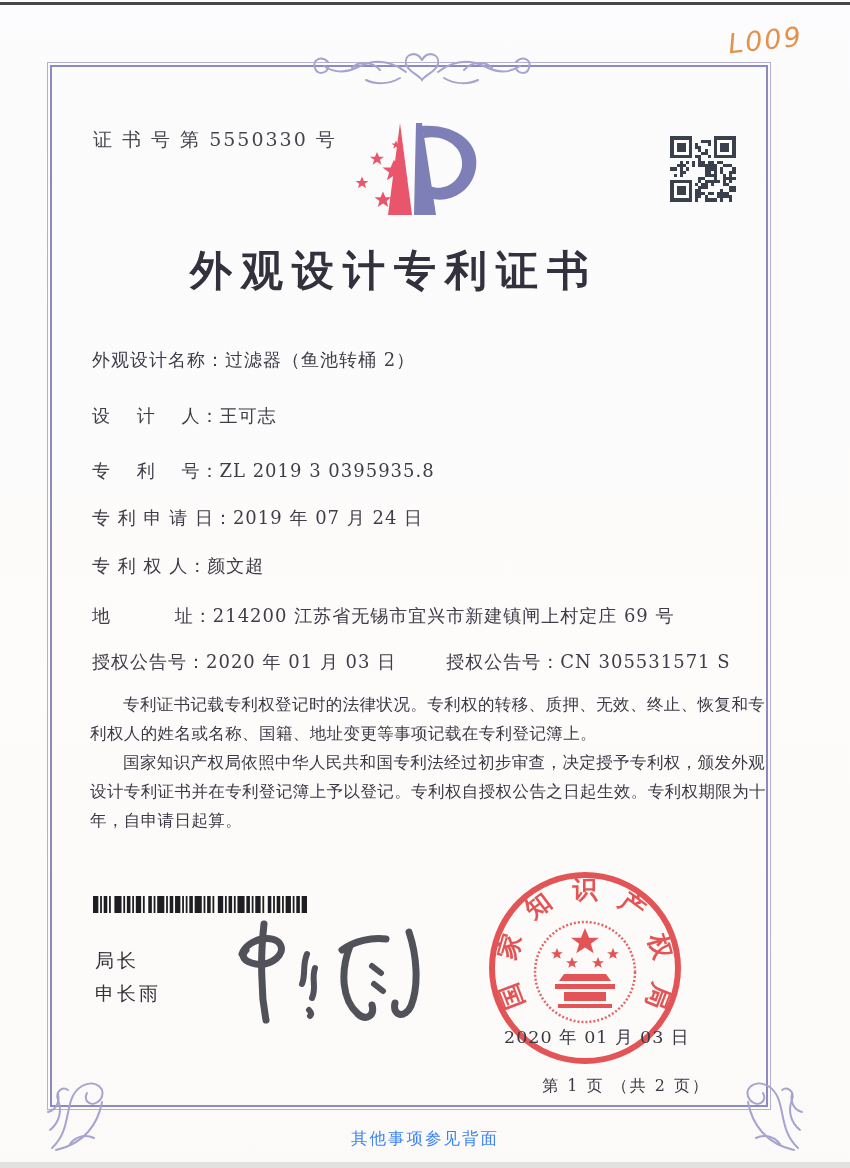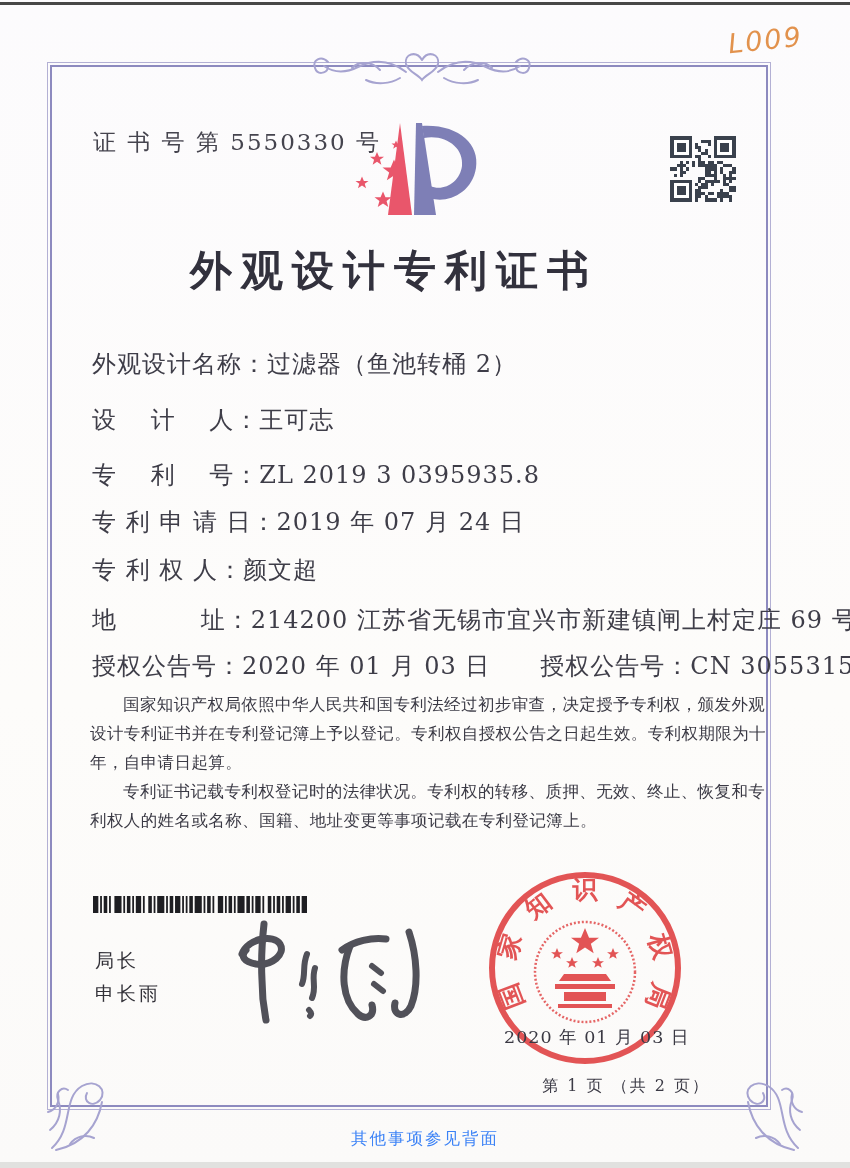--- a/index.html
+++ b/index.html
@@ -25,32 +25,32 @@
   .corner-flourish.bl { left:40px; top:1052px; }
   .corner-flourish.br { left:738px; top:1052px; transform:scaleX(-1); }
 
   .handwritten-mark {
     position:absolute; left:728px; top:22px; width:120px;
     font-family:"DejaVu Sans","Liberation Sans",sans-serif;
     font-style:italic; font-size:27px; color:#e2924d;
     transform:rotate(-6deg); letter-spacing:2px;
   }
 
-  .cert-no { position:absolute; left:93px; top:127px; font-size:23px; letter-spacing:2px; color:#45444e; }
+  .cert-no { position:absolute; left:93px; top:127px; font-size:19px; letter-spacing:2px; color:#45444e; }
 
   .logo { position:absolute; left:338px; top:110px; width:170px; height:125px; }
   .qr { position:absolute; left:658px; top:124px; width:90px; height:90px; }
 
   .title {
     position:absolute; left:50px; top:243px; width:688px;
     text-align:center; font-size:42px; font-weight:bold;
     letter-spacing:9px; color:#32313d;
   }
 
-  .field-row { position:absolute; left:92px; width:690px; font-size:24px; letter-spacing:1px; white-space:nowrap; }
+  .field-row { position:absolute; left:92px; width:690px; font-size:18px; letter-spacing:1px; white-space:nowrap; }
   .field-row .lbl { color:#3e3d48; }
   .field-row .val { color:#3e3d48; }
   .grant-no-pair { margin-left:50px; }
 
   .body-text { position:absolute; left:90px; top:690px; width:676px; font-size:16.5px; line-height:29px; letter-spacing:.4px; color:#3b3a45; }
   .body-text p { text-indent:2em; }
 
   .barcode { position:absolute; left:93px; top:896px; width:214px; height:17px; }
 
   .signatory { position:absolute; left:95px; top:944px; font-size:19px; letter-spacing:3px; line-height:33px; color:#323138; }
@@ -266,22 +266,22 @@
   <span class="lbl">专 利 权 人：</span><span class="val">颜文超</span>
 </div>
 <div class="field-row" style="top:604px">
   <span class="lbl">地　　　 址：</span><span class="val">214200 江苏省无锡市宜兴市新建镇闸上村定庄 69 号</span>
 </div>
 <div class="field-row" style="top:650px">
   <span class="lbl">授权公告号：</span><span class="val">2020 年 01 月 03 日</span><span class="lbl grant-no-pair">授权公告号：</span><span class="val">CN 305531571 S</span>
 </div>
 
 <div class="body-text">
+  <p>专利证书记载专利权登记时的法律状况。专利权的转移、质押、无效、终止、恢复和专利权人的姓名或名称、国籍、地址变更等事项记载在专利登记簿上。</p>
   <p>国家知识产权局依照中华人民共和国专利法经过初步审查，决定授予专利权，颁发外观设计专利证书并在专利登记簿上予以登记。专利权自授权公告之日起生效。专利权期限为十年，自申请日起算。</p>
-  <p>专利证书记载专利权登记时的法律状况。专利权的转移、质押、无效、终止、恢复和专利权人的姓名或名称、国籍、地址变更等事项记载在专利登记簿上。</p>
 </div>
 
 <svg class="barcode" viewBox="0 0 120 16" preserveAspectRatio="none" fill="#1e1e22">
   <rect x="0" y="0" width="3" height="16"></rect>
     <rect x="4" width="1" height="16"></rect>
     <rect x="6" width="2" height="16"></rect>
     <rect x="9" width="1" height="16"></rect>
     <rect x="12" width="4" height="16"></rect>
     <rect x="17" width="1" height="16"></rect>
     <rect x="19" width="2" height="16"></rect>

